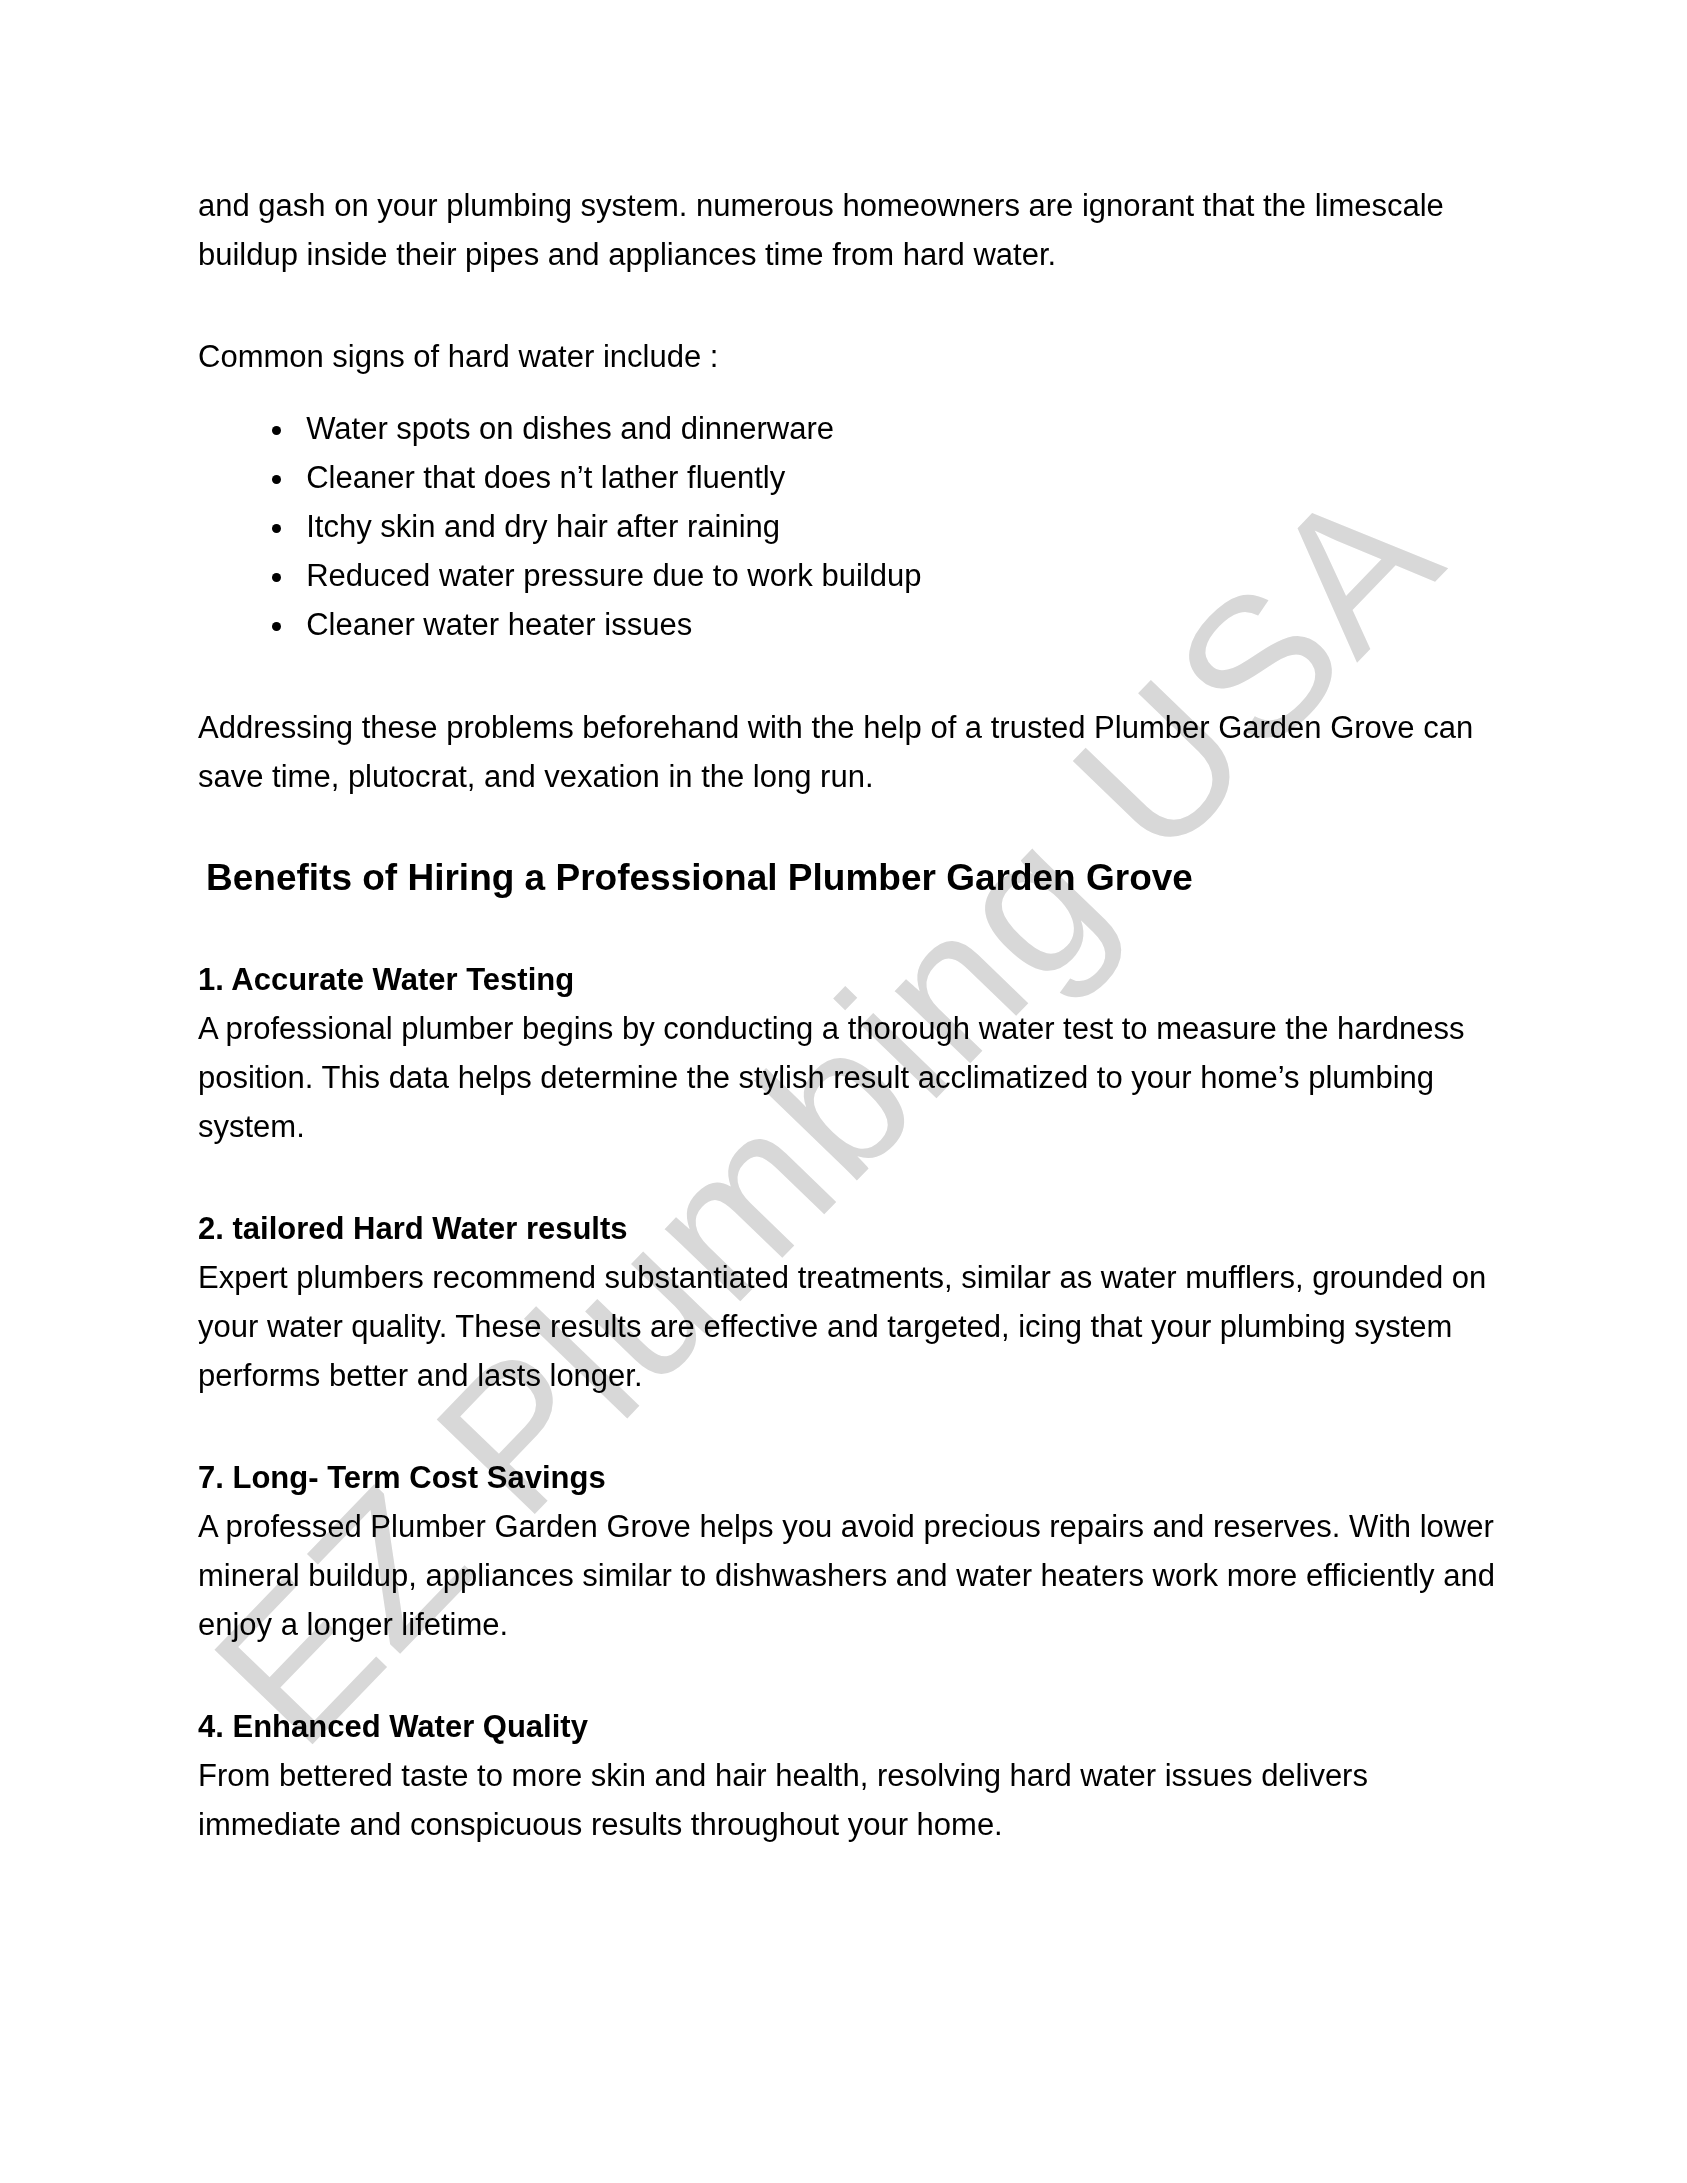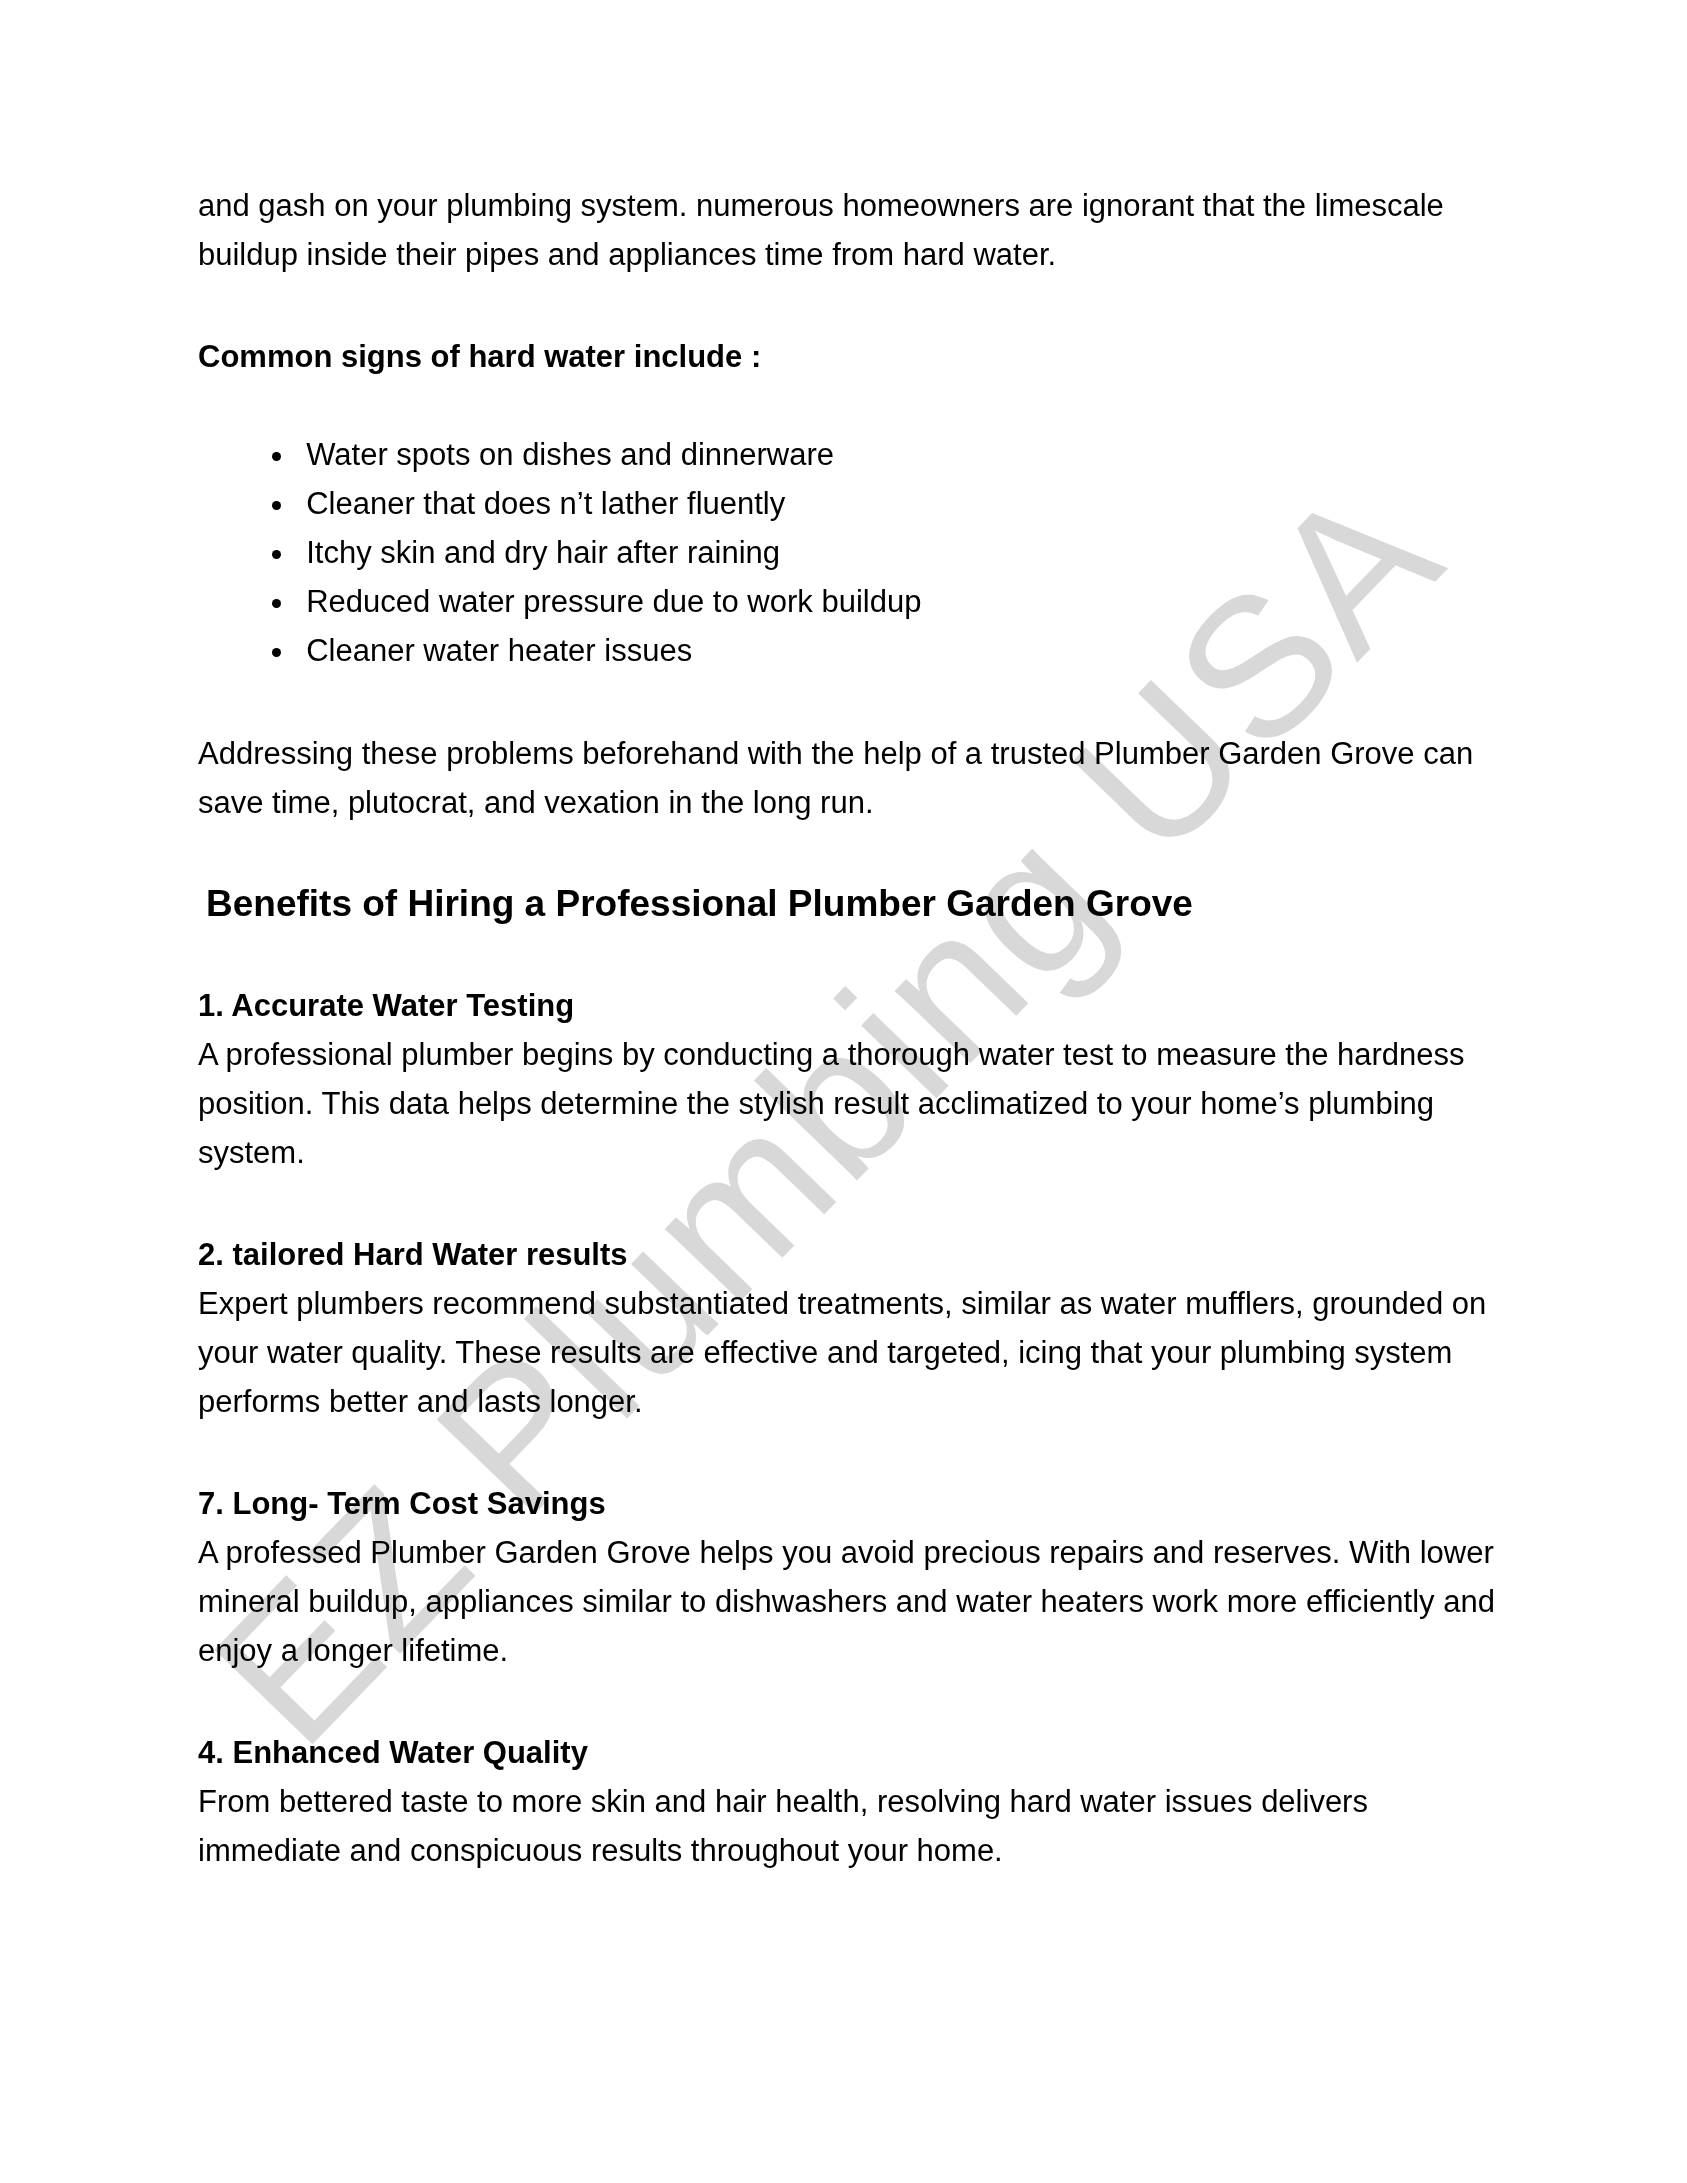--- a/index.html
+++ b/index.html
@@ -39,22 +39,22 @@
     position: relative;
     z-index: 1;
     padding: 181px 191px 0 198px;
     font-size: 31px;
     line-height: 49px;
   }
   .para {
     margin: 0 0 53px 0;
   }
   .subheading {
-    font-weight: 700;
-    margin: 0 0 49px 0;
+    font-weight: 400;
+    margin: 0 0 23px 0;
   }
   .bullet-list {
     margin: 16px 0 54px 0;
     padding: 0 0 0 99px;
     list-style-type: disc;
   }
   .bullet-list li {
     line-height: 49px;
     padding-left: 9.2px;
   }

